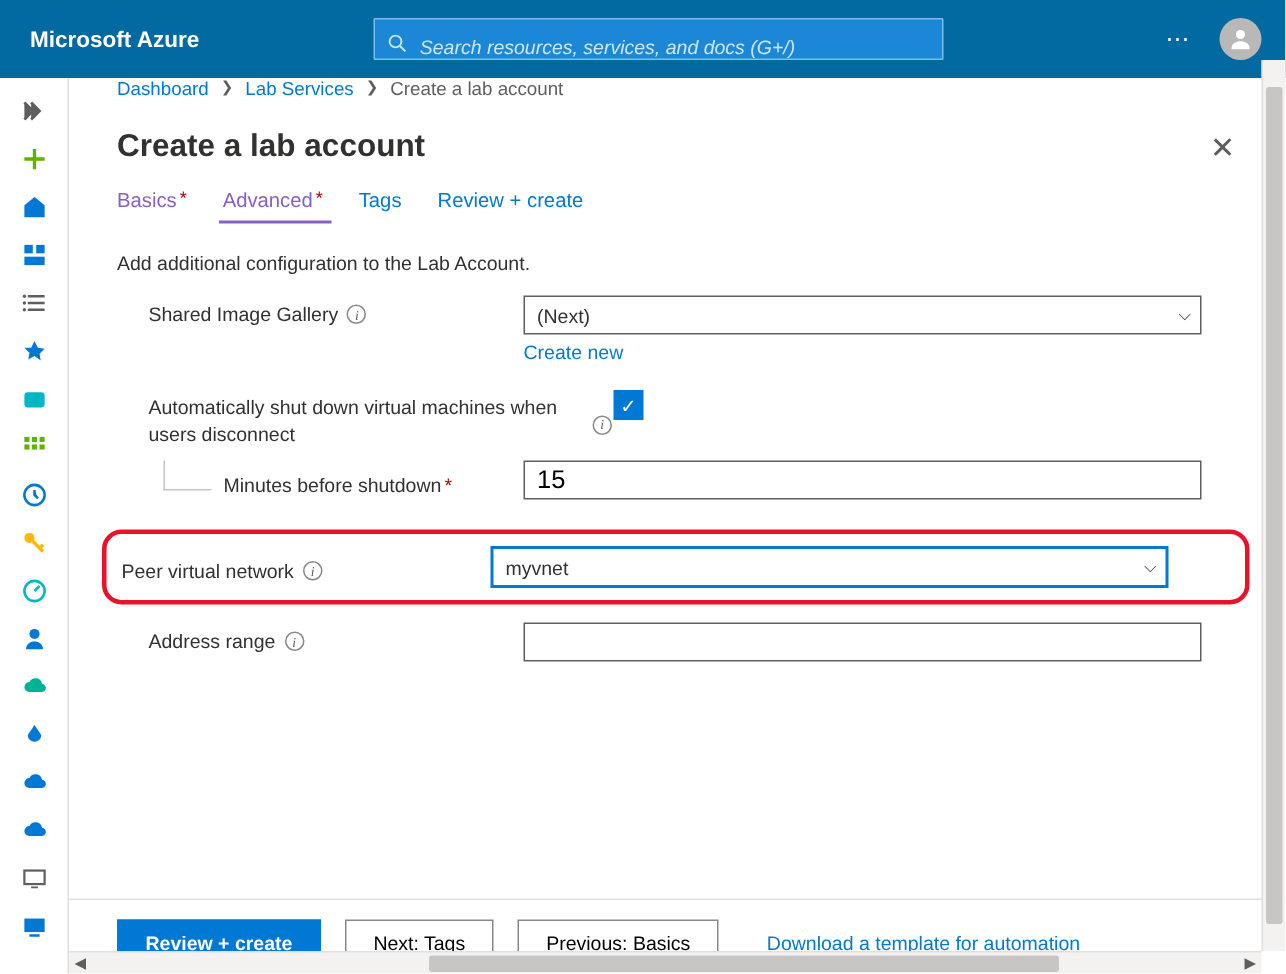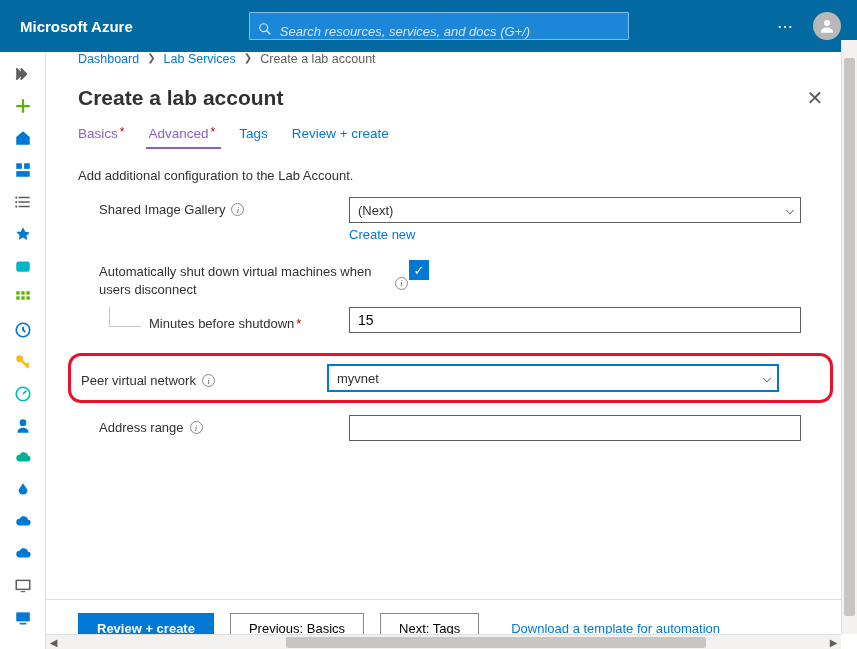--- a/index.html
+++ b/index.html
@@ -179,21 +179,21 @@
     display: flex;
     align-items: center;
     position: relative;
     cursor: pointer;
   }
   .dropdown .chev {
     position: absolute; right: 6px; top: 50%; transform: translateY(-50%);
     font-size: 11px; color: #323130;
   }
   .textbox input {
-    width: 100%; height: 100%; border: none; outline: none; font-size: 14px;
+    width: 100%; height: 100%; border: none; outline: none; font-size: 17px;
   }
   .link-inline { color: #0078d4; font-size: 13px; cursor: pointer; margin-top: 4px; display: inline-block; }
 
   .checkbox {
     width: 20px; height: 20px; background: #0078d4;
     display: flex; align-items: center; justify-content: center;
     color: #fff; font-size: 13px; cursor: pointer;
   }
   .branch-line {
     width: 32px; height: 20px; border-left: 1px solid #c8c6c4; border-bottom: 1px solid #c8c6c4;
@@ -477,22 +477,22 @@
             <input type="text" value="" style="">
           </div>
         </div>
       </div>
 
       <div style="height:110px;"></div>
     </div>
 
     <div class="footer">
       <button class="btn primary">Review + create</button>
+      <button class="btn">Next: Tags</button>
       <button class="btn">Previous: Basics</button>
-      <button class="btn">Next: Tags</button>
       <span class="link-inline">Download a template for automation</span>
     </div>
   </div>
 </div>
 
 <div class="vscroll">
     <div class="thumb"></div>
   </div>
 <div class="hscroll">
   <span class="arrow">◀</span>

